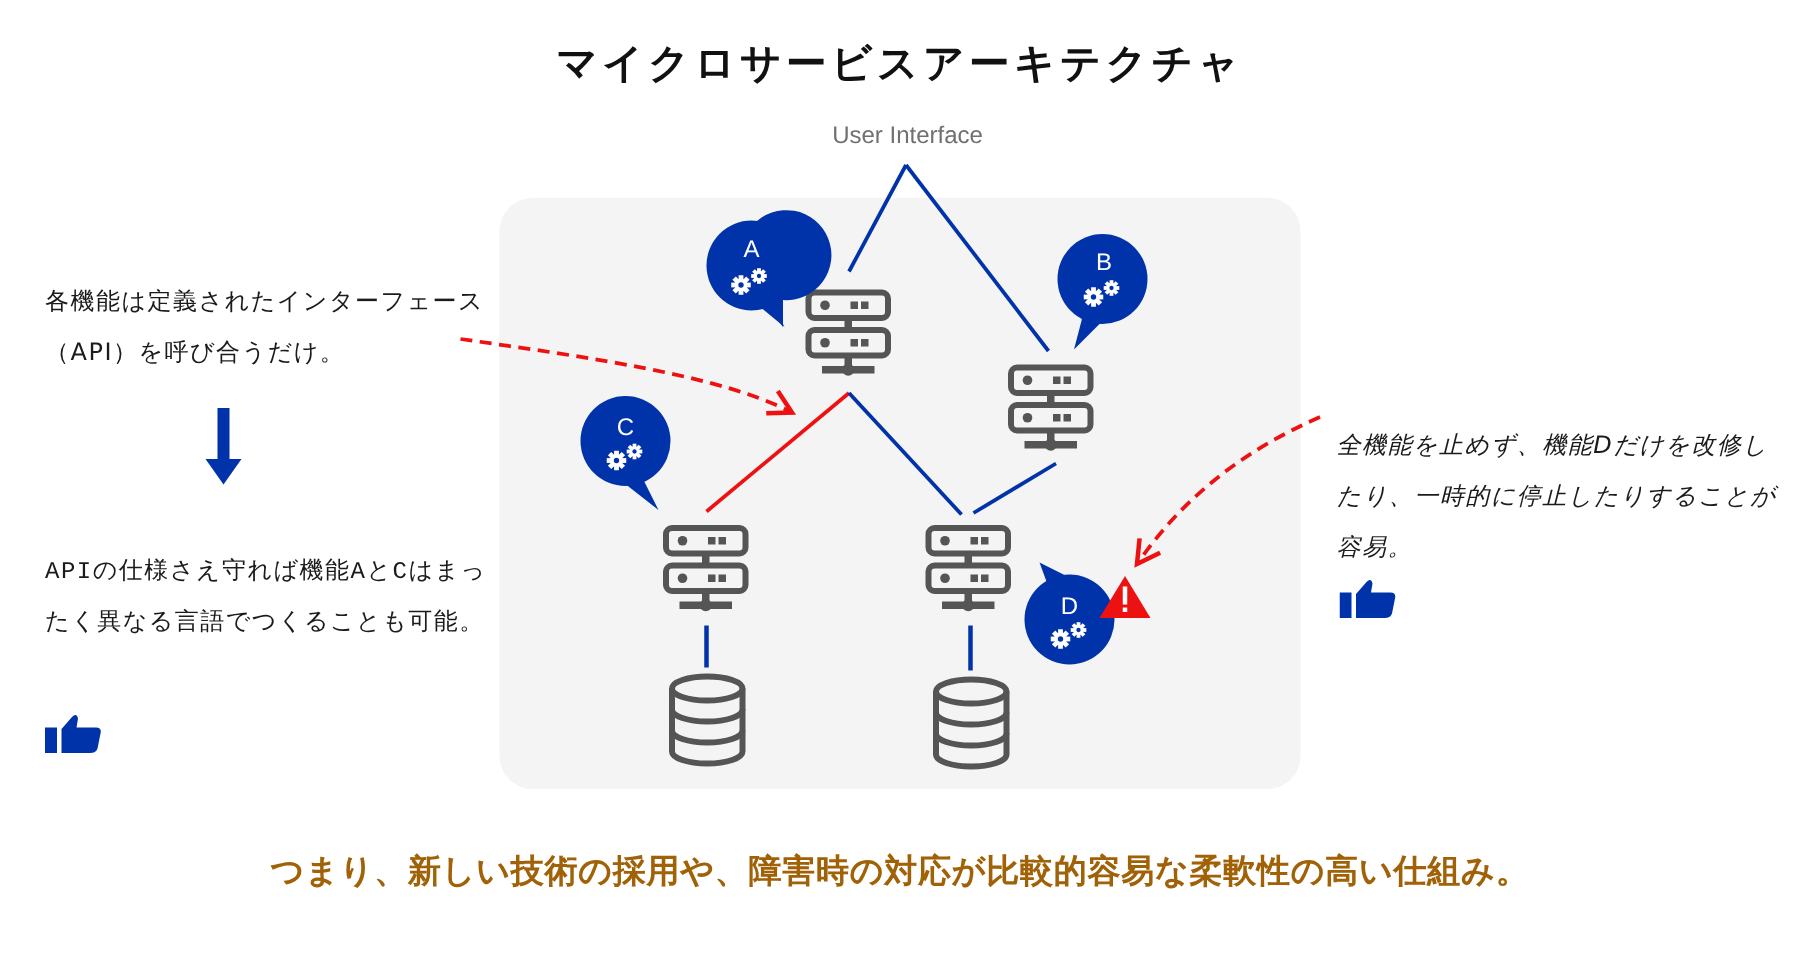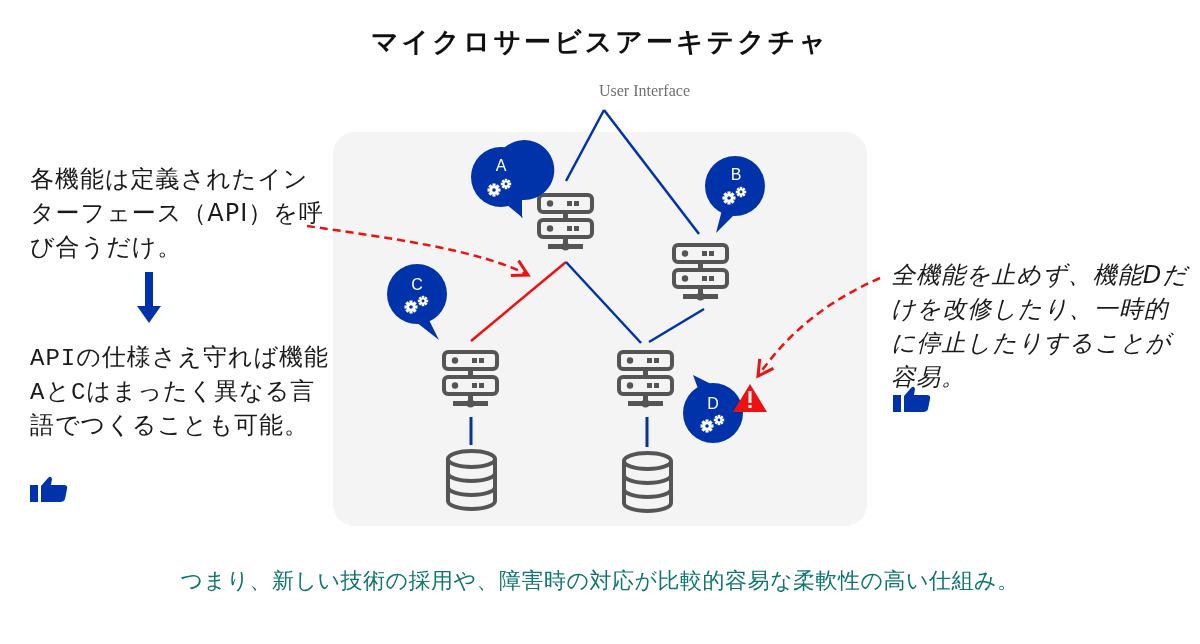--- a/index.html
+++ b/index.html
@@ -1,26 +1,26 @@
 <!DOCTYPE html>
 <html><head>
 <meta charset="utf-8">
 <style>
   html, body { margin: 0; padding: 0; background: #ffffff; }
   body { width: 1200px; height: 644px; position: relative; overflow: hidden;
          font-family: "DejaVu Sans", "Liberation Sans", sans-serif; color: #111; }
   .title { position: absolute; left: 0; width: 1200px; top: 24px; text-align: center;
            font-size: 27px; font-weight: bold; letter-spacing: 3px; color: #111; }
   .footer { position: absolute; left: 0; width: 1200px; top: 566px; text-align: center;
-            font-size: 22px; font-weight: normal; color: #0f766e; letter-spacing: 0.5px; }
+            font-size: 22px; font-weight: bold; color: #a16207; letter-spacing: 0.5px; }
   .panel { position: absolute; left: 333px; top: 132px; width: 534px; height: 394px;
            background: #f4f4f4; border-radius: 22px; }
-  .ui-label { position: absolute; left: 520px; width: 170px; top: 82px; text-align: right;
-              font-family: Liberation Serif, serif; font-size: 16px; color: #707070; }
-  .note { position: absolute; font-size: 24px; line-height: 34px; color: #1b1b1b; letter-spacing: 1px; }
+  .ui-label { position: absolute; left: 520px; width: 170px; top: 82px; text-align: center;
+              font-family: Liberation Sans, sans-serif; font-size: 16px; color: #707070; }
+  .note { position: absolute; font-size: 16px; line-height: 34px; color: #1b1b1b; letter-spacing: 1px; margin-top: 22px; }
   .note-left-top { left: 30px; top: 162px; width: 300px; }
   .note-left-bottom { left: 30px; top: 342px; width: 300px; font-family: Liberation Mono, monospace; }
   .note-right { left: 891px; top: 258px; width: 300px; font-style: italic; }
   svg.diagram { position: absolute; left: 0; top: 0; }
   .thumb { position: absolute; }
 </style>
 </head>
 <body>
 
 <div class="title">マイクロサービスアーキテクチャ</div>

